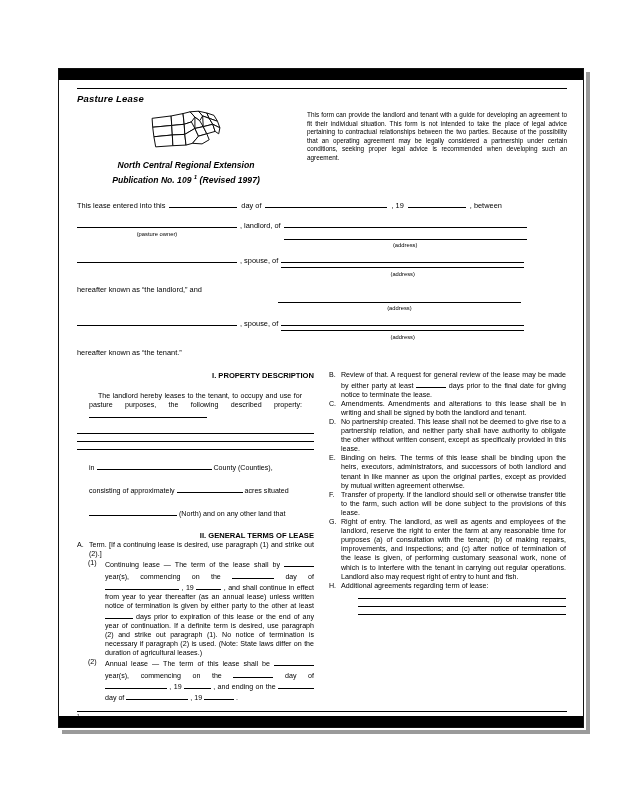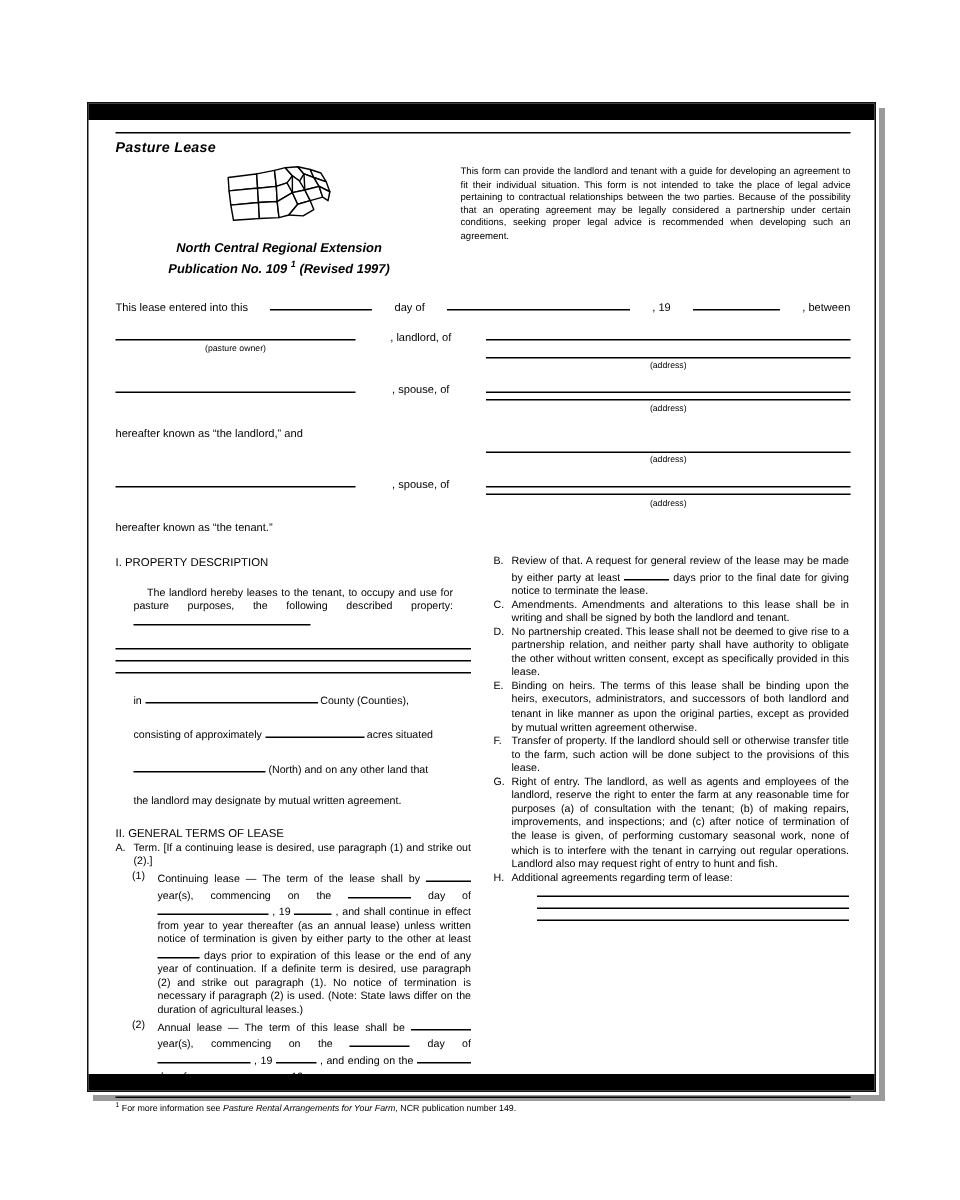--- a/index.html
+++ b/index.html
@@ -19,30 +19,30 @@
   .doc-title{font-style:italic;font-weight:bold;font-size:9.5px;color:#000;letter-spacing:.2px;margin:0 0 6px 0;}
 
   .head{display:flex;align-items:flex-start;gap:12px;margin-top:4px;}
   .head-left{width:218px;text-align:center;}
   .logo{width:78px;height:44px;margin:0 auto 6px auto;display:block;}
   .pub{font-style:italic;font-weight:bold;font-size:8.6px;line-height:11.6px;color:#000;}
   .pub sup{font-size:6px;}
   .head-right{flex:1;font-size:6.4px;line-height:8.6px;text-align:justify;color:#000;padding-top:1px;}
 
   .form{margin-top:13px;font-size:7.4px;color:#000;}
-  .frow{display:flex;align-items:baseline;white-space:nowrap;justify-content:space-between;}
+  .frow{display:flex;align-items:baseline;white-space:nowrap;}
   .bl{border-bottom:.9px solid #000;display:inline-block;height:8px;}
   .cap{font-size:5.8px;text-align:center;display:block;margin-top:.5px;}
   .lbl{padding:0 3px;}
   .spacer-h{height:9px;}
   .spacer-s{height:6px;}
 
   .cols{display:flex;gap:15px;margin-top:14px;}
   .col{width:237px;font-size:7.1px;line-height:9.1px;color:#000;}
-  .sec-h{font-weight:normal;font-size:7.6px;margin-bottom:1px;}
+  .sec-h{font-weight:bold;font-size:7.6px;margin-bottom:1px;text-align:right;}
   .para{text-align:justify;margin:12px;}
   .indent1{text-indent:9px;}
   .item{display:flex;margin-top:0;}
   .item-key{width:12px;flex:0 0 12px;}
   .item-key.k2{width:17px;flex:0 0 17px;}
   .item-body{flex:1;text-align:justify;}
   .sub{margin-left:11px;}
   .u{border-bottom:.9px solid #000;display:inline-block;height:7px;vertical-align:baseline;}
   .longline{border-bottom:.9px solid #000;height:0;margin:7px 0 0 0;}
   .footsep{border-top:1.1px solid #000;margin-top:8px;padding-top:2.5px;}
@@ -207,21 +207,20 @@
           </div>
           <div class="para" style="margin-top:2px;">
             <span>consisting of approximately</span>
             <span class="u" style="width:66px;"></span>
             <span>acres situated</span>
           </div>
           <div class="para">
             <span class="u" style="width:88px;"></span>
             <span>(North) and on any other land that</span>
           </div>
-          <div class="para">the landlord may designate by mutual written agreement.</div>
 
           <div class="sec-h" style="margin-top:7px;">II. GENERAL TERMS OF LEASE</div>
 
           <div class="item">
             <span class="item-key">A.</span>
             <span class="item-body">
               <span>Term.</span>
               <span>[If a continuing lease is desired, use paragraph (1) and strike out (2).]</span>
             </span>
           </div>

